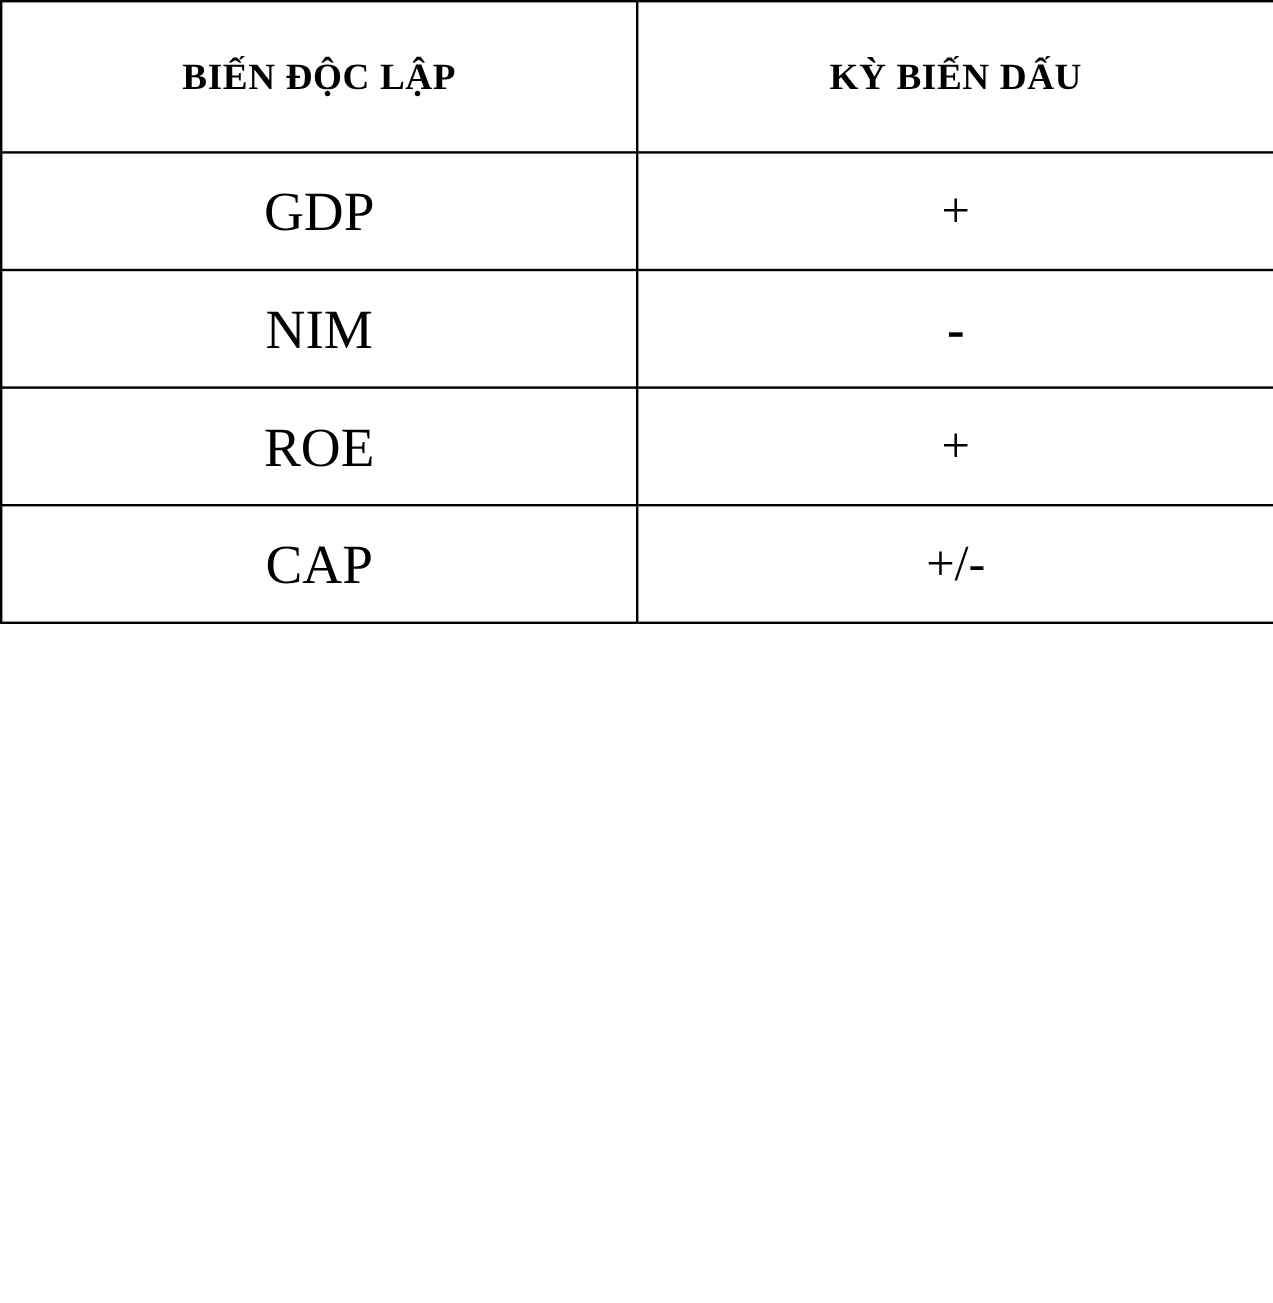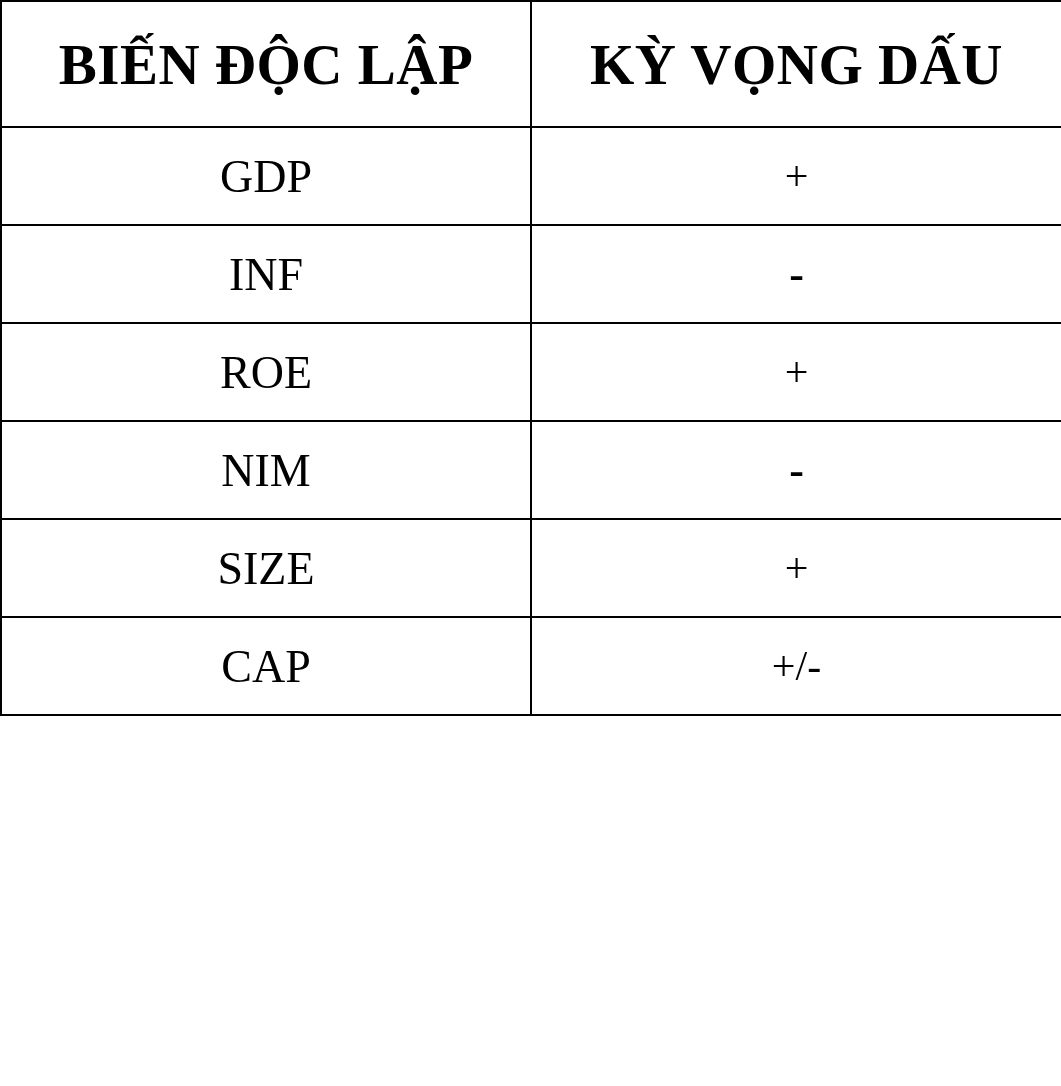--- a/index.html
+++ b/index.html
@@ -30,21 +30,21 @@
   table.variables-table th,
   table.variables-table td {
     border: 2px solid #000000;
     text-align: center;
     vertical-align: middle;
     padding: 0;
   }
   table.variables-table thead th {
     height: 124px;
     font-weight: bold;
-    font-size: 57px;
+    font-size: 31px;
     letter-spacing: 0.5px;
     font-family: Liberation Serif, serif;
   }
   table.variables-table tbody td {
     height: 96px;
     font-weight: normal;
     font-size: 46px;
   }
   table.variables-table tbody td.sign-cell {
     font-size: 42px;
@@ -59,42 +59,34 @@
 
 <div class="table-wrap">
   <table class="variables-table">
     <colgroup>
       <col class="col-variable">
       <col class="col-sign">
     </colgroup>
     <thead>
       <tr>
         <th>BIẾN ĐỘC LẬP</th>
-        <th>KỲ VỌNG DẤU</th>
+        <th>KỲ BIẾN DẤU</th>
       </tr>
     </thead>
     <tbody>
       <tr>
         <td class="variable-cell">GDP</td>
         <td class="sign-cell plus">+</td>
       </tr>
       <tr>
-        <td class="variable-cell">INF</td>
+        <td class="variable-cell">NIM</td>
         <td class="sign-cell minus">-</td>
       </tr>
       <tr>
         <td class="variable-cell">ROE</td>
-        <td class="sign-cell plus">+</td>
-      </tr>
-      <tr>
-        <td class="variable-cell">NIM</td>
-        <td class="sign-cell minus">-</td>
-      </tr>
-      <tr>
-        <td class="variable-cell">SIZE</td>
         <td class="sign-cell plus">+</td>
       </tr>
       <tr>
         <td class="variable-cell">CAP</td>
         <td class="sign-cell">+/-</td>
       </tr>
     </tbody>
   </table>
 </div>
 

